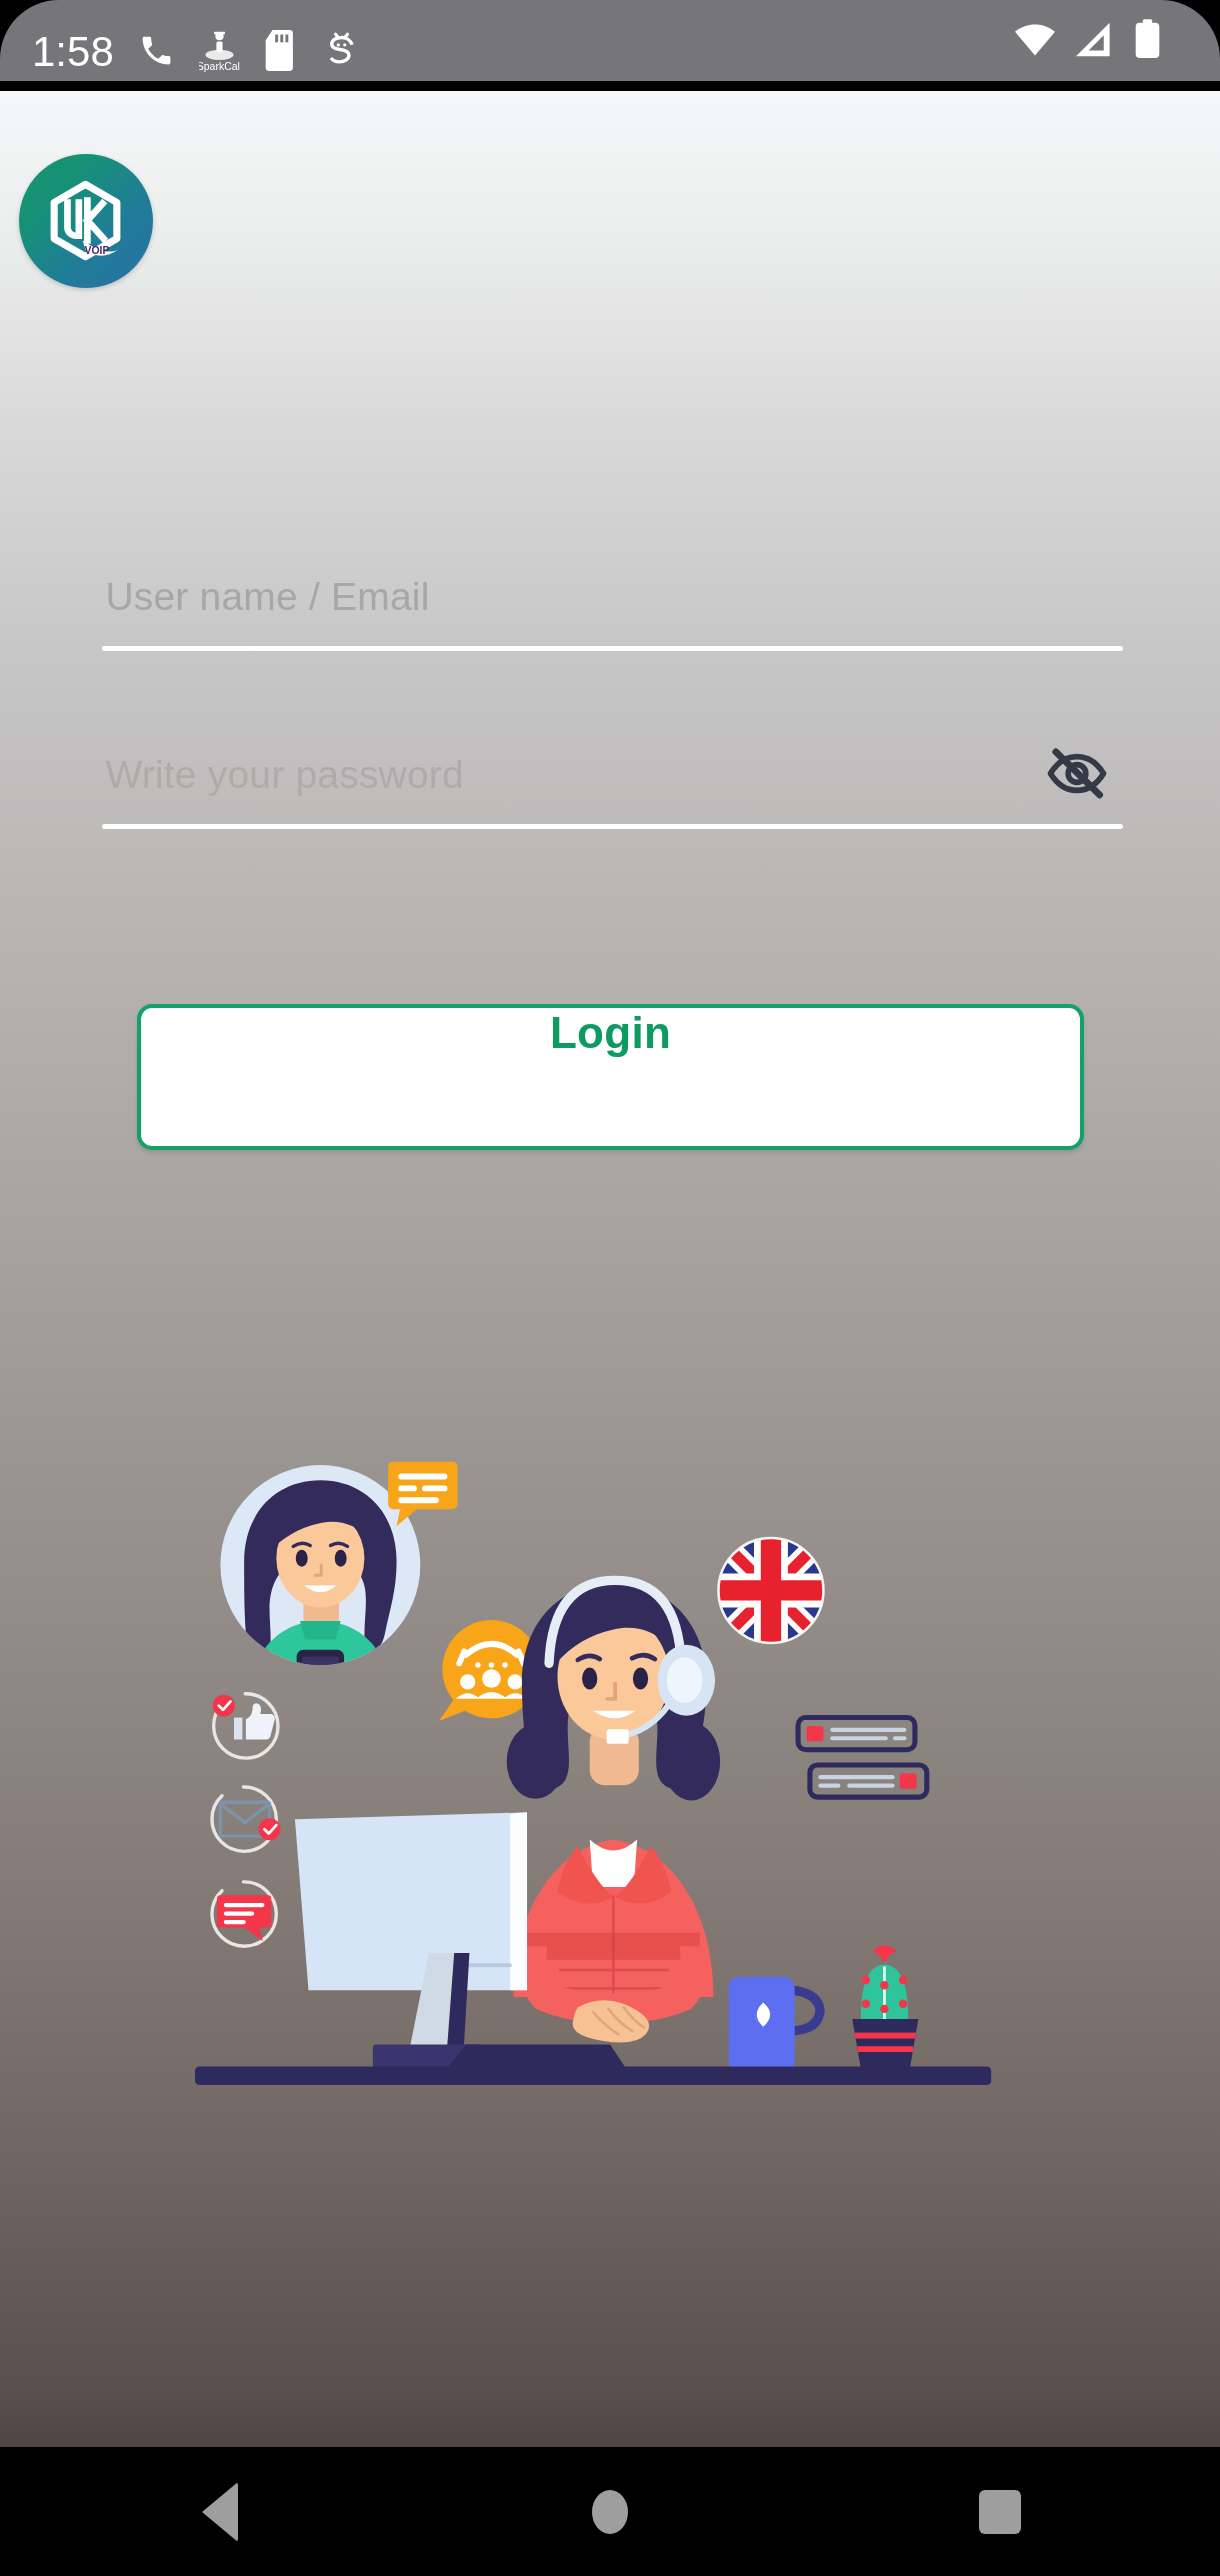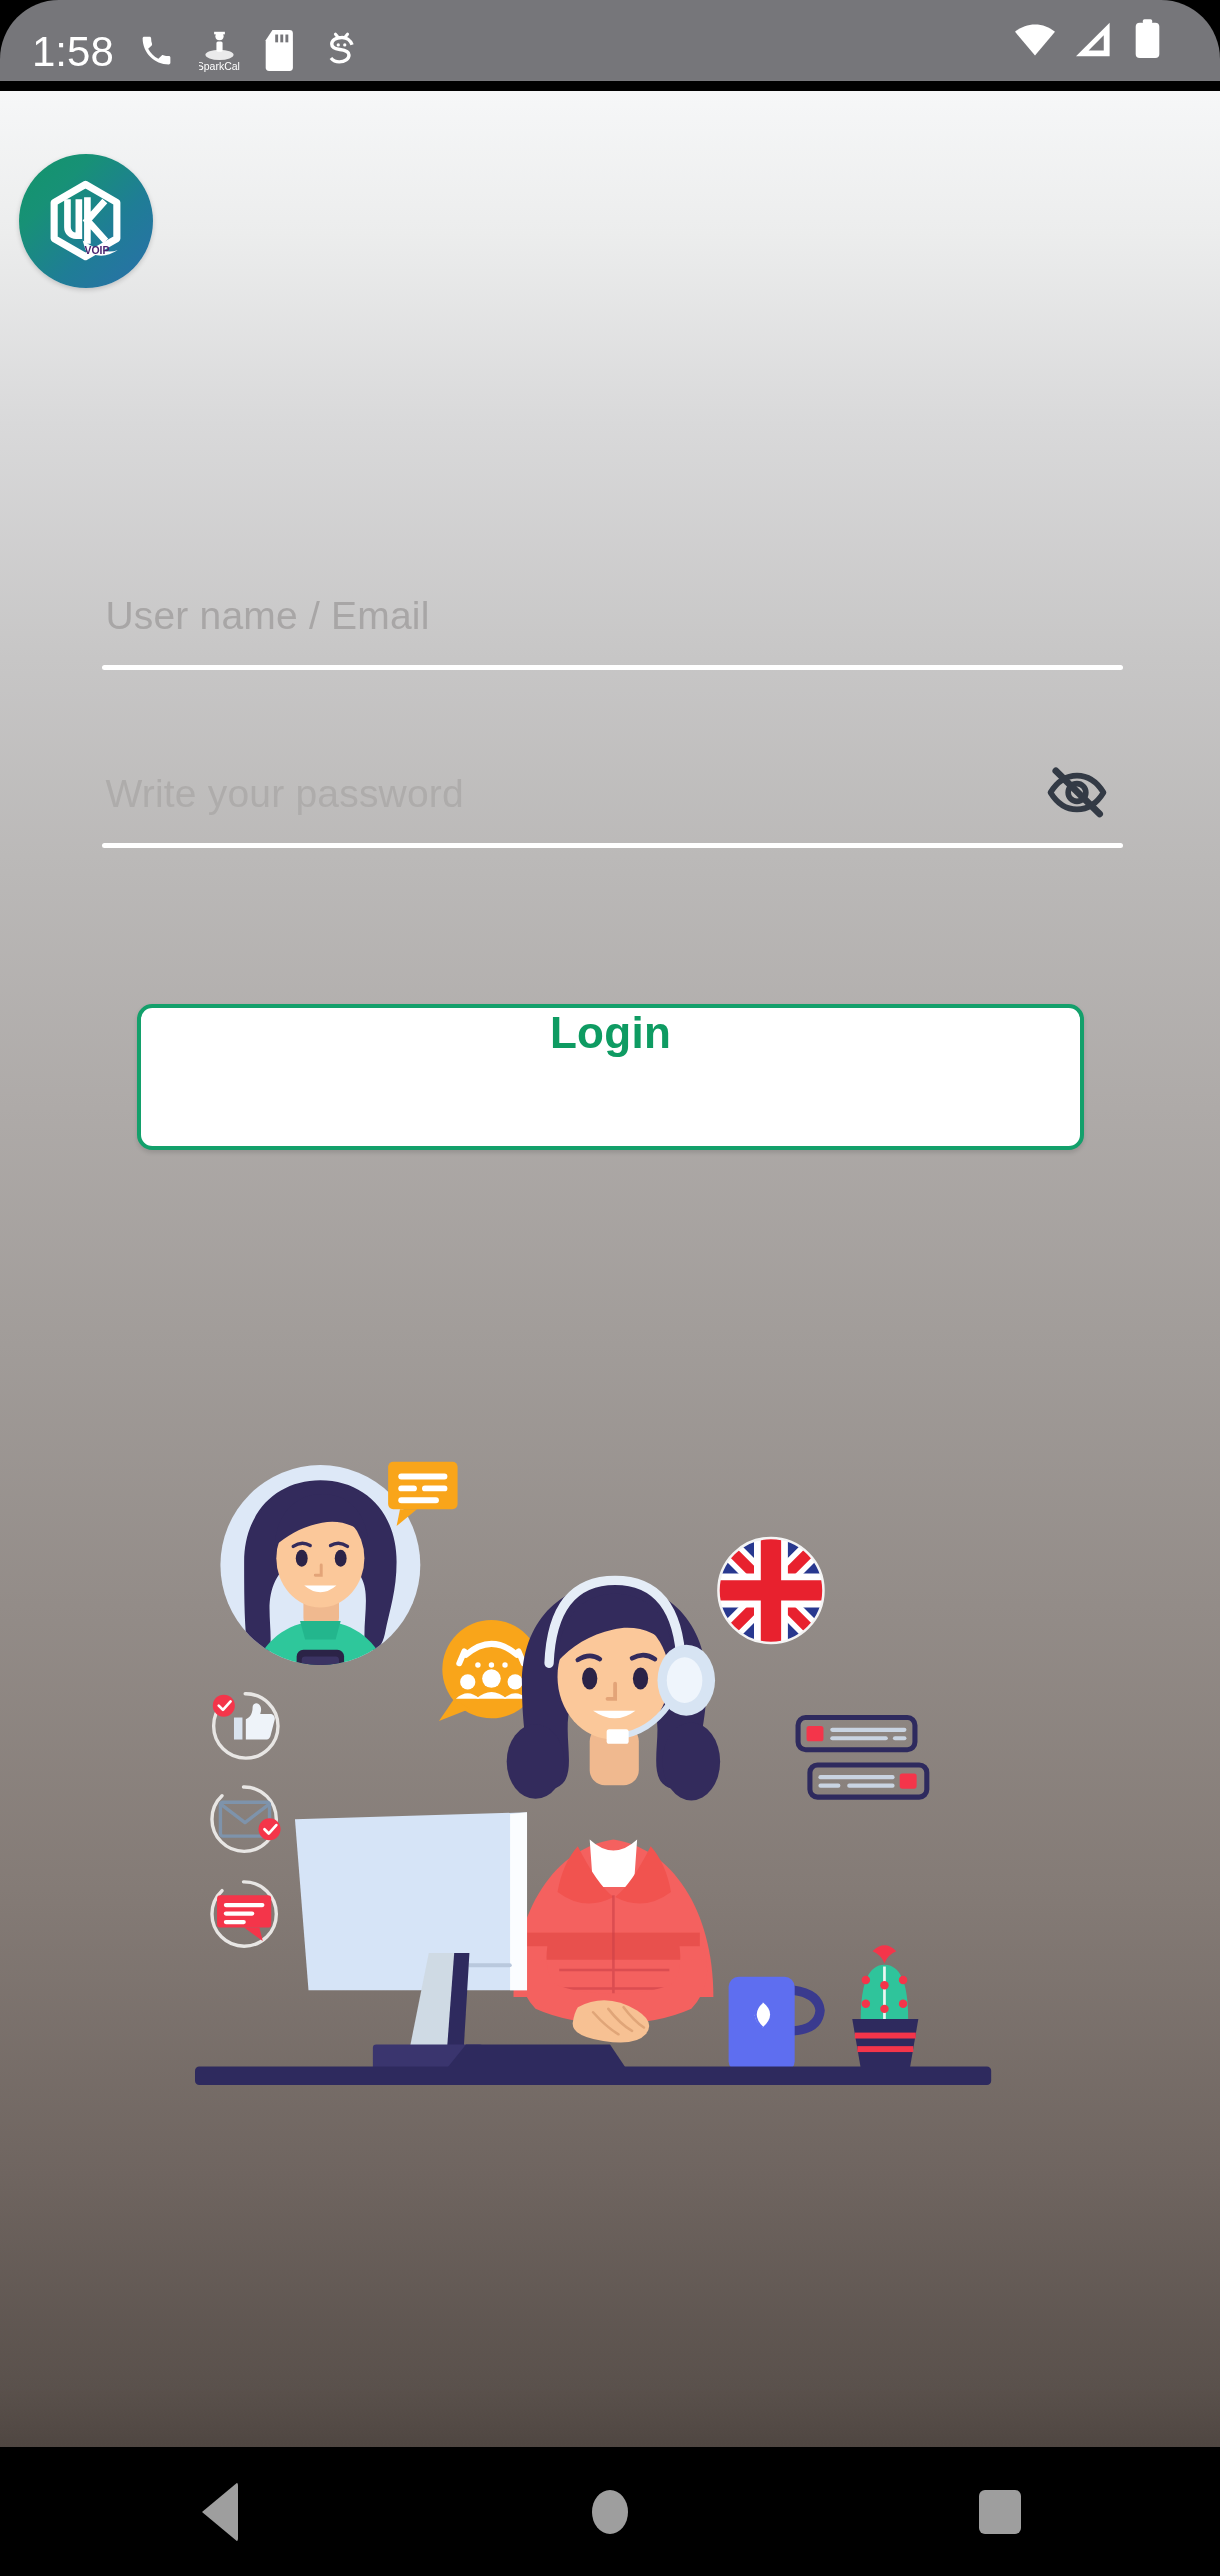--- a/index.html
+++ b/index.html
@@ -88,21 +88,21 @@
     display: flex;
     align-items: center;
     justify-content: center;
     box-shadow: 0 1.7px 5.1px rgba(0,0,0,0.18);
   }
 
   
   #form {
     position: absolute;
     left: 102px;
-    top: 460px;
+    top: 441px;
     width: 1021px;
   }
   .field {
     position: relative;
     height: 119px;
   }
   .field-underline {
     position: absolute;
     left: 0; right: 0;
     bottom: 0;

